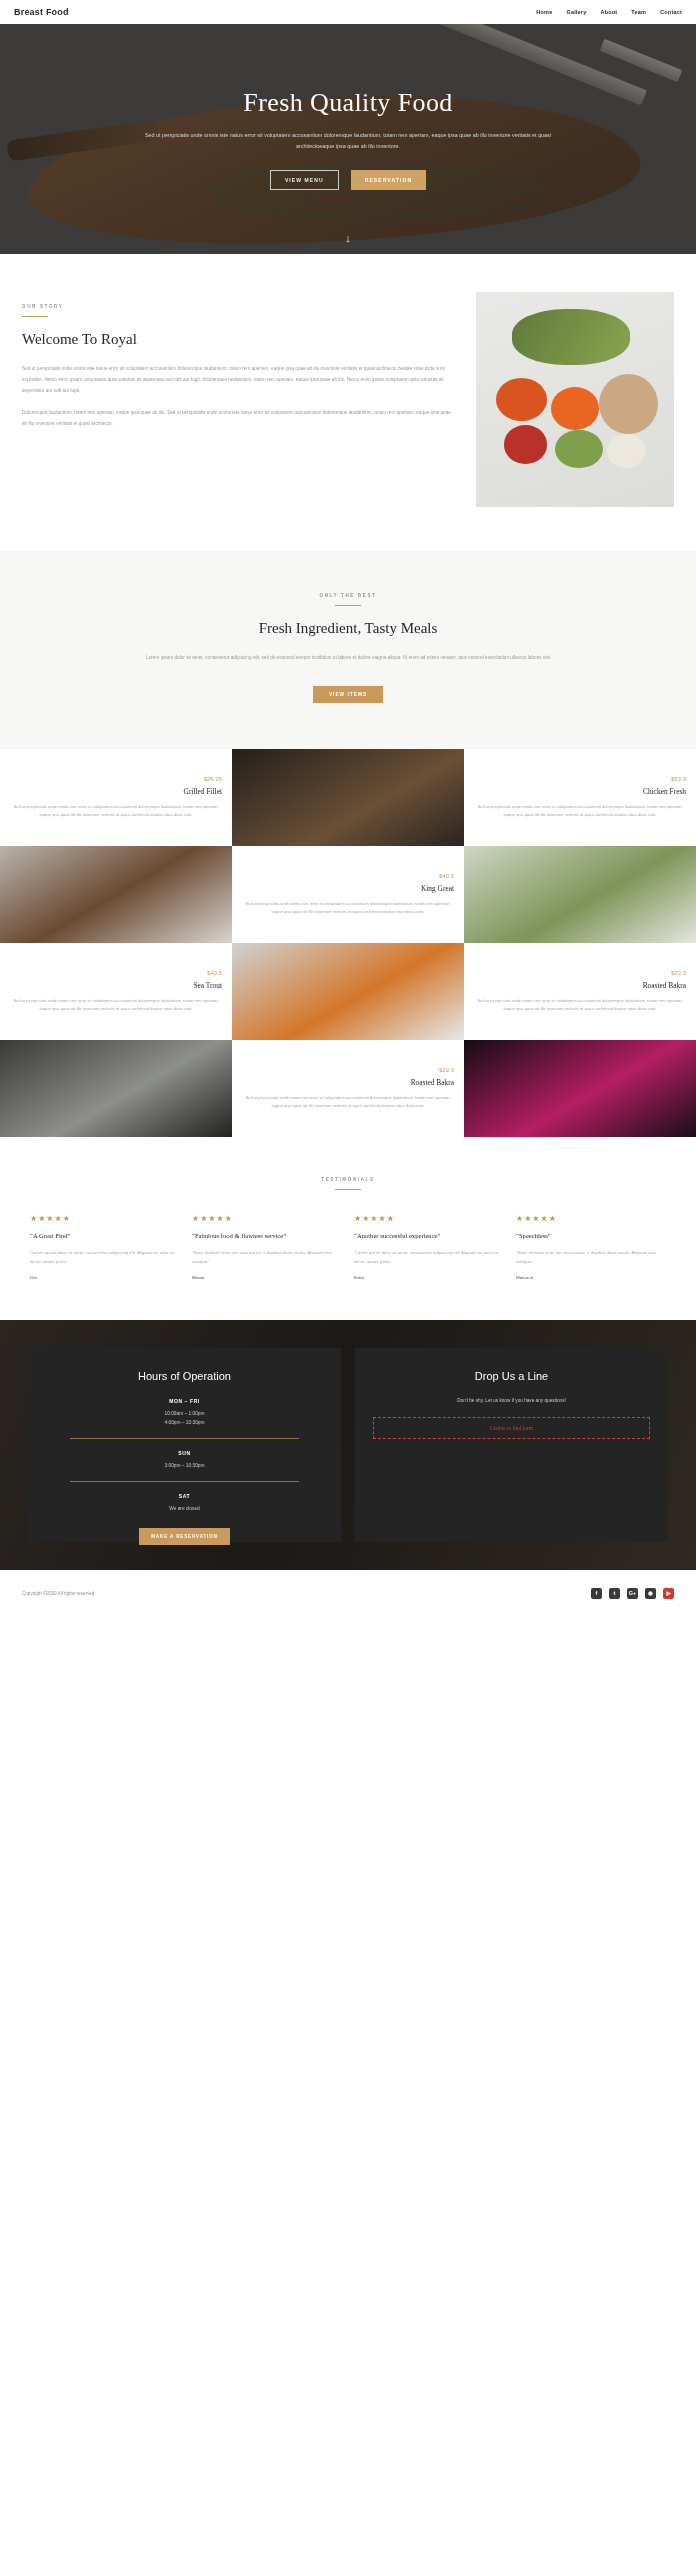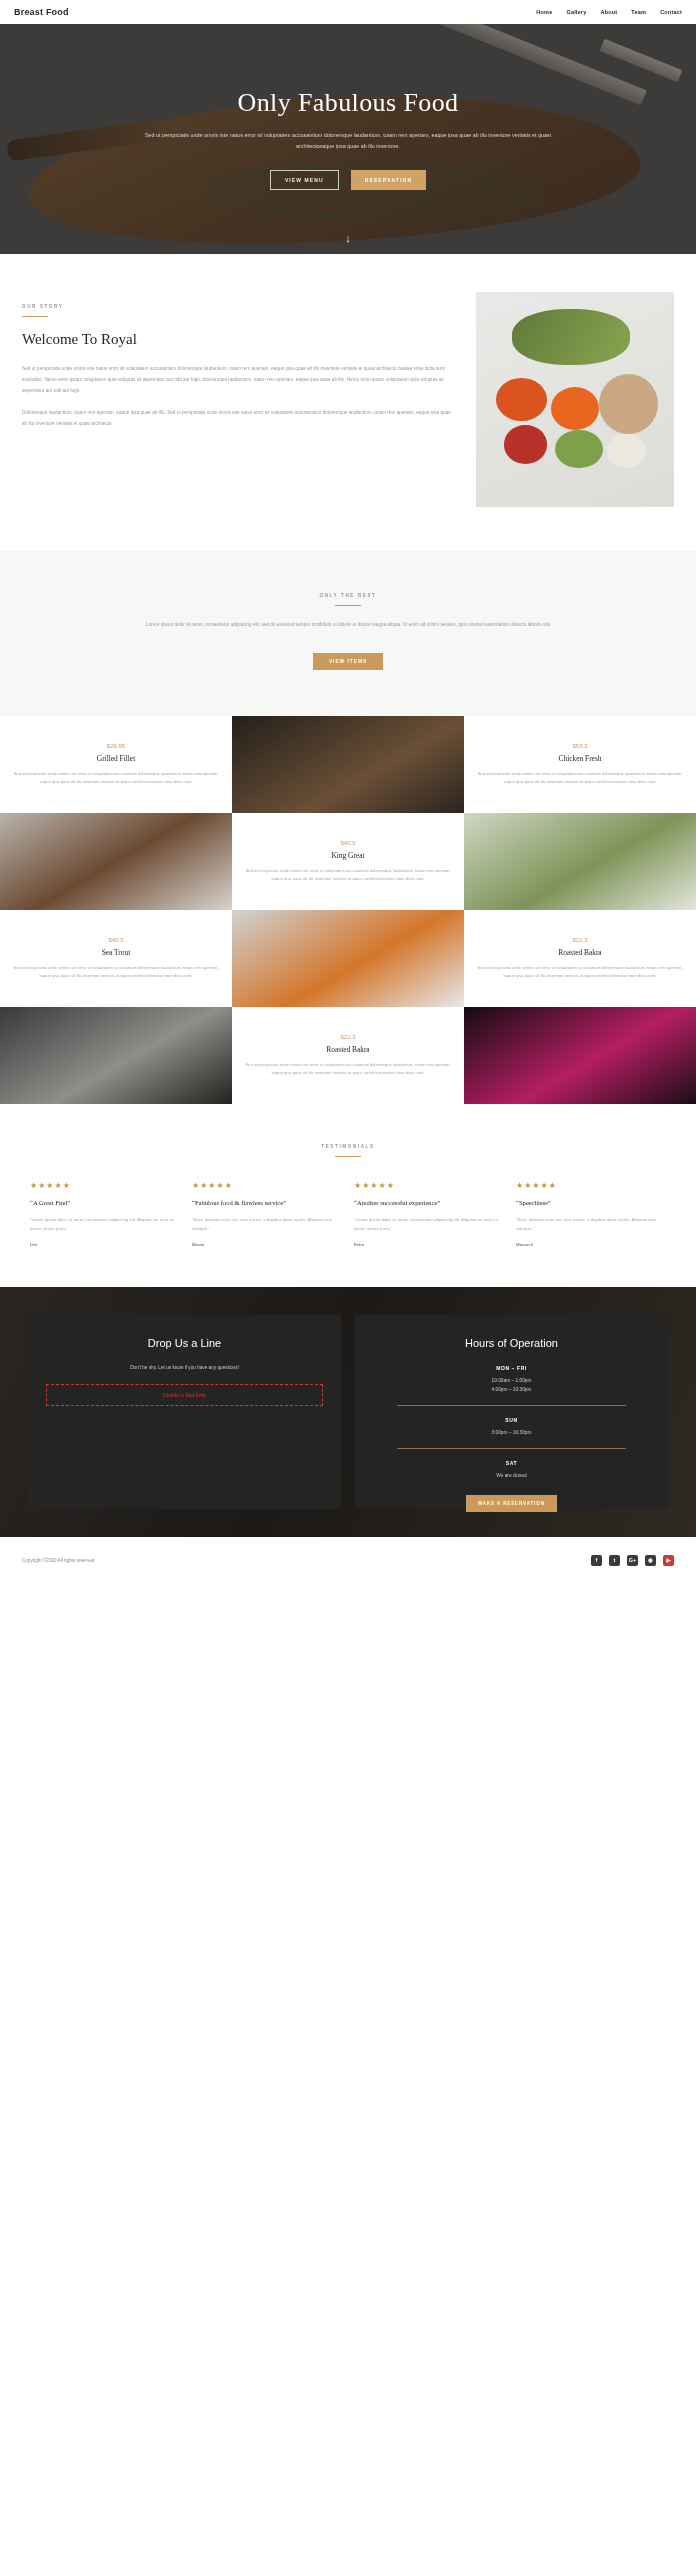--- a/index.html
+++ b/index.html
@@ -93,21 +93,21 @@
   
   .fresh { background:#f7f7f5; padding:42px 60px 46px; text-align:center; }
   .fresh .body-sm { max-width:430px; margin:0 auto 18px; }
   .btn-view { background:#c99a5b; color:#fff; font-size:4.8px; font-weight:bold; letter-spacing:1px; padding:6px 16px; border:none; cursor:pointer; }
 
   
   .menu-grid { display:grid; grid-template-columns:repeat(3,1fr); }
   .cell { height:97px; overflow:hidden; position:relative; }
   .cell-text {
     background:#fff; display:flex; flex-direction:column;
-    align-items:center; justify-content:center; text-align:center; padding:6px 10px;
+    align-items:flex-end; justify-content:center; text-align:center; padding:6px 10px;
   }
   .price { font-size:6px; color:#d09a5e; margin-bottom:5px; }
   .dish { font-size:7.4px; color:#26262a; margin-bottom:7px; }
   .dish-desc { font-size:4.1px; line-height:1.95; color:#a9a6a3; }
   .ph { width:100%; height:100%; }
   .ph-bread  { background:linear-gradient(150deg,#241f1b,#6a5036 60%,#2b2420); }
   .ph-soup   { background:linear-gradient(150deg,#b9b3ab,#6b4a32 50%,#d8d4cd); }
   .ph-avo    { background:linear-gradient(150deg,#cfd6c4,#7e9458 55%,#e4e6dc); }
   .ph-crab   { background:linear-gradient(150deg,#cfd2d4,#d4762a 55%,#e6e8ea); }
   .ph-fish   { background:linear-gradient(150deg,#3a3a38,#8d8f8b 55%,#22221f); }
@@ -169,21 +169,21 @@
 <div class="hero">
   <div class="hero-bg">
     <div class="board"></div>
     <div class="board-handle"></div>
     <div class="knife"></div>
     <div class="knife-handle"></div>
     <div class="herbs"></div>
   </div>
   <div class="hero-overlay"></div>
   <div class="hero-inner">
-    <h1 class="hero-title serif">Only Fabulous Food</h1>
+    <h1 class="hero-title serif">Fresh Quality Food</h1>
     <p class="hero-sub">Sed ut perspiciatis unde omnis iste natus error sit voluptatem accusantium doloremque laudantium, totam rem aperiam, eaque ipsa quae ab illo inventore veritatis et quasi architectoeaque ipsa quae ab illo inventore.</p>
     <div class="hero-btns">
       <button class="btn btn-outline">VIEW MENU</button>
       <button class="btn btn-solid">RESERVATION</button>
     </div>
   </div>
   <div class="scroll-arrow">↓</div>
 </div>
 
 <div class="welcome">
@@ -201,20 +201,21 @@
     <div class="veg" style="left:62%;top:38%;width:30%;height:28%;background:#c9a883"></div>
     <div class="veg" style="left:14%;top:62%;width:22%;height:18%;background:#b8322a"></div>
     <div class="veg" style="left:40%;top:64%;width:24%;height:18%;background:#7fa04a"></div>
     <div class="veg" style="left:66%;top:66%;width:20%;height:16%;background:#ece8df"></div>
   </div>
 </div>
 
 <div class="fresh">
   <div class="eyebrow">ONLY THE BEST</div>
   <div class="rule center"></div>
+  <h2 class="h2 serif">Fresh Ingredient, Tasty Meals</h2>
   <p class="body-sm">Lorem ipsum dolor sit amet, consectetur adipiscing elit, sed do eiusmod tempor incididunt ut labore et dolore magna aliqua. Ut enim ad minim veniam, quis nostrud exercitation ullamco laboris nisi</p>
   <button class="btn-view">VIEW ITEMS</button>
 </div>
 
 <div class="menu-grid">
 
   <div class="cell cell-text">
     <div class="price">$26.95</div>
     <div class="dish serif">Grilled Fillet</div>
     <div class="dish-desc">Sed ut perspiciatis unde omnis iste error sit voluptatem accusantium doloremque laudantium, totam rem aperiam, eaque ipsa quae ab illo inventore veritatis et quasi architecto beatae vitae dicta sunt.</div>
@@ -296,41 +297,41 @@
       <div class="t-quote">“Nunc molestie eros nec eros auctor, a dapibus diam iaculis. Aliquam erat volutpat.”</div>
       <div class="t-name">Monarch</div>
     </div>
   </div>
 </div>
 
 <div class="contact">
   <div class="contact-bg"></div>
   <div class="contact-overlay"></div>
   <div class="contact-inner">
-
-    <div class="panel">
-      <div class="panel-h">Drop Us a Line</div>
-      <div class="panel-sub">Don't be shy. Let us know if you have any questions!</div>
-      <div class="err-box">Unable to find form</div>
-    </div>
 
     <div class="panel">
       <div class="panel-h">Hours of Operation</div>
       <div class="day">MON – FRI</div>
       <div class="time" style="white-space:pre-line">10:00am – 1:00pm
 4:00pm – 10:30pm</div>
       <div class="divider"></div>
       <div class="day">SUN</div>
       <div class="time">3:00pm – 10:30pm</div>
       <div class="divider"></div>
       <div class="day">SAT</div>
       <div class="time">We are closed</div>
       <button class="btn-res">MAKE A RESERVATION</button>
     </div>
 
+    <div class="panel">
+      <div class="panel-h">Drop Us a Line</div>
+      <div class="panel-sub">Don't be shy. Let us know if you have any questions!</div>
+      <div class="err-box">Unable to find form</div>
+    </div>
+
   </div>
 </div>
 
 <div class="footer">
   <div class="copy">Copyright ©2020 All rights reserved</div>
   <div class="socials">
     <div class="soc">f</div>
     <div class="soc">t</div>
     <div class="soc">G+</div>
     <div class="soc">◉</div>

